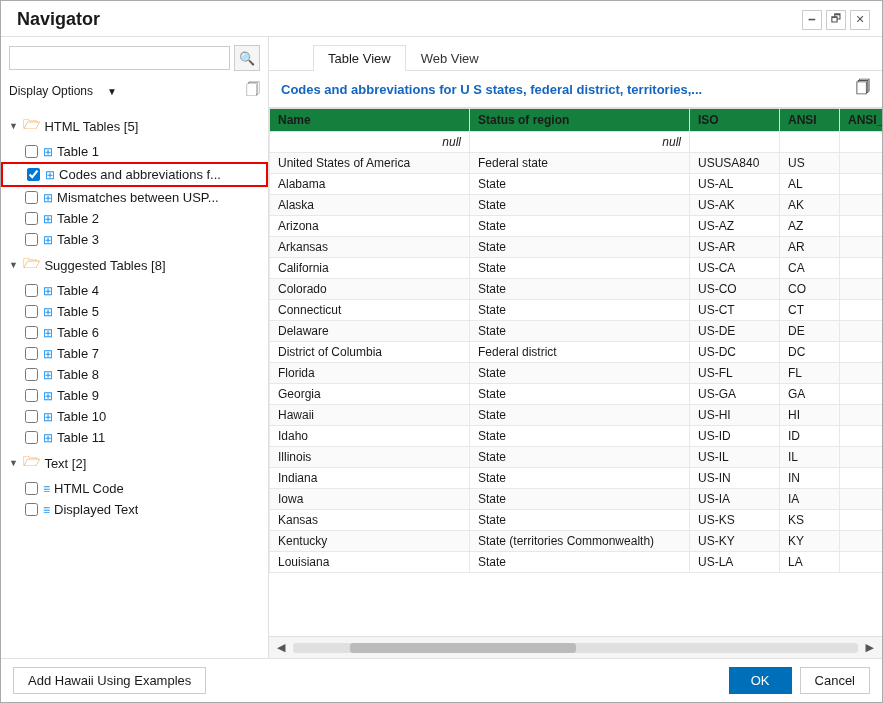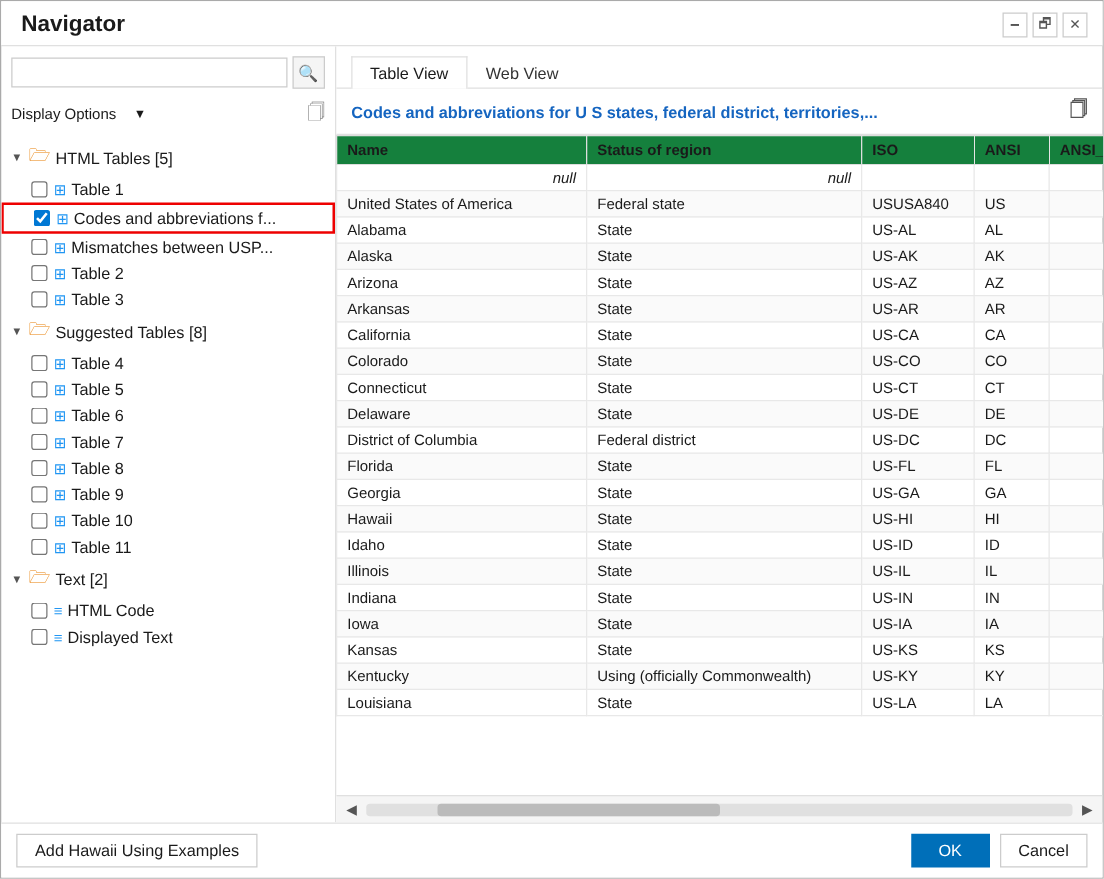--- a/index.html
+++ b/index.html
@@ -199,20 +199,21 @@
       color: #333;
       background: transparent;
       margin-bottom: -1px;
     }
     .tab.active {
       background: #fff;
       border-color: #e0e0e0;
       border-bottom-color: #fff;
       color: #1a1a1a;
       font-weight: 500;
+      margin-left: 32px;
     }
     .content-header {
       display: flex;
       align-items: center;
       justify-content: space-between;
       padding: 6px 12px;
       border-bottom: 1px solid #e0e0e0;
       font-weight: bold;
     }
     .content-title {
@@ -617,21 +618,21 @@
               </tr>
               <tr>
                 <td>Kansas</td>
                 <td>State</td>
                 <td>US-KS</td>
                 <td>KS</td>
                 <td></td>
               </tr>
               <tr>
                 <td>Kentucky</td>
-                <td>Using (officially Commonwealth)</td>
+                <td>State (territories Commonwealth)</td>
                 <td>US-KY</td>
                 <td>KY</td>
                 <td></td>
               </tr>
               <tr>
                 <td>Louisiana</td>
                 <td>State</td>
                 <td>US-LA</td>
                 <td>LA</td>
                 <td></td>

